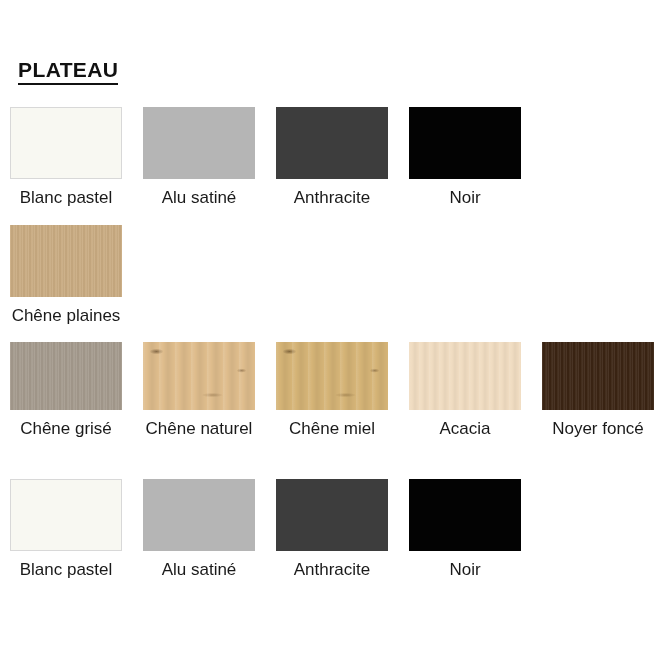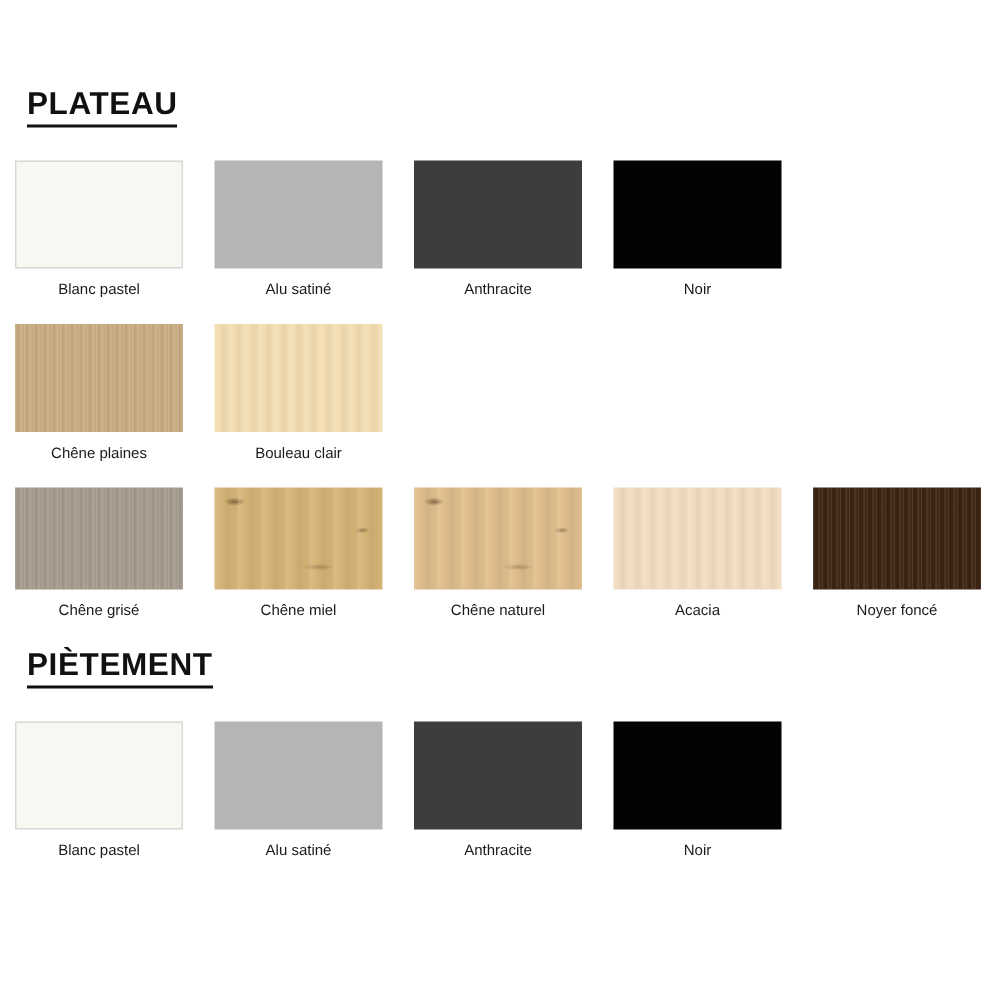--- a/index.html
+++ b/index.html
@@ -46,21 +46,21 @@
     flex-direction: column;
     align-items: center;
   }
   .swatch {
     box-sizing: border-box;
     position: relative;
     overflow: hidden;
   }
   .swatch.bordered { border: 1px solid #d8d8d8; }
   .caption {
-    font-size: 10px;
+    font-size: 17px;
     color: #1a1a1a;
     text-align: center;
     line-height: 1.2;
     margin-top: 9px;
     white-space: nowrap;
   }
 
   
   .grain-fine::after,
   .grain-stripe::after,
@@ -137,50 +137,45 @@
           <div class="cell">
             <div class="swatch" style="width: 112px; height: 72px; background: rgb(3, 3, 3);"></div>
             <div class="caption">Noir</div>
           </div>
         </div>
         <div class="row" style="gap: 21px; margin-top: 16px;">
           <div class="cell">
             <div class="swatch grain-fine" style="width: 112px; height: 72px; background: rgb(201, 171, 129);"></div>
             <div class="caption">Chêne plaines</div>
           </div>
-          <div class="cell">
-            <div class="swatch grain-soft" style="width: 112px; height: 72px; background: rgb(243, 221, 178);"></div>
-            <div class="caption">Bouleau clair</div>
-          </div>
         </div>
         <div class="row" style="gap: 21px; margin-top: 16px;">
           <div class="cell">
             <div class="swatch grain-fine" style="width: 112px; height: 68px; background: rgb(164, 154, 141);"></div>
             <div class="caption">Chêne grisé</div>
           </div>
           <div class="cell">
+            <div class="swatch grain-plank" style="width: 112px; height: 68px; background: rgb(223, 189, 141);"></div>
+            <div class="caption">Chêne naturel</div>
+          </div>
+          <div class="cell">
             <div class="swatch grain-plank" style="width: 112px; height: 68px; background: rgb(213, 180, 119);"></div>
             <div class="caption">Chêne miel</div>
-          </div>
-          <div class="cell">
-            <div class="swatch grain-plank" style="width: 112px; height: 68px; background: rgb(223, 189, 141);"></div>
-            <div class="caption">Chêne naturel</div>
           </div>
           <div class="cell">
             <div class="swatch grain-soft" style="width: 112px; height: 68px; background: rgb(240, 220, 193);"></div>
             <div class="caption">Acacia</div>
           </div>
           <div class="cell">
             <div class="swatch grain-fine" style="width: 112px; height: 68px; background: rgb(59, 36, 19);"></div>
             <div class="caption">Noyer foncé</div>
           </div>
         </div>
       </div>
       <div style="padding-top: 18px;">
-        <div class="heading-wrap"><div class="section-heading">PIÈTEMENT</div></div>
         <div class="row" style="gap: 21px; margin-top: 22px;">
           <div class="cell">
             <div class="swatch bordered" style="width: 112px; height: 72px; background: rgb(248, 248, 242);"></div>
             <div class="caption">Blanc pastel</div>
           </div>
           <div class="cell">
             <div class="swatch" style="width: 112px; height: 72px; background: rgb(181, 181, 181);"></div>
             <div class="caption">Alu satiné</div>
           </div>
           <div class="cell">

